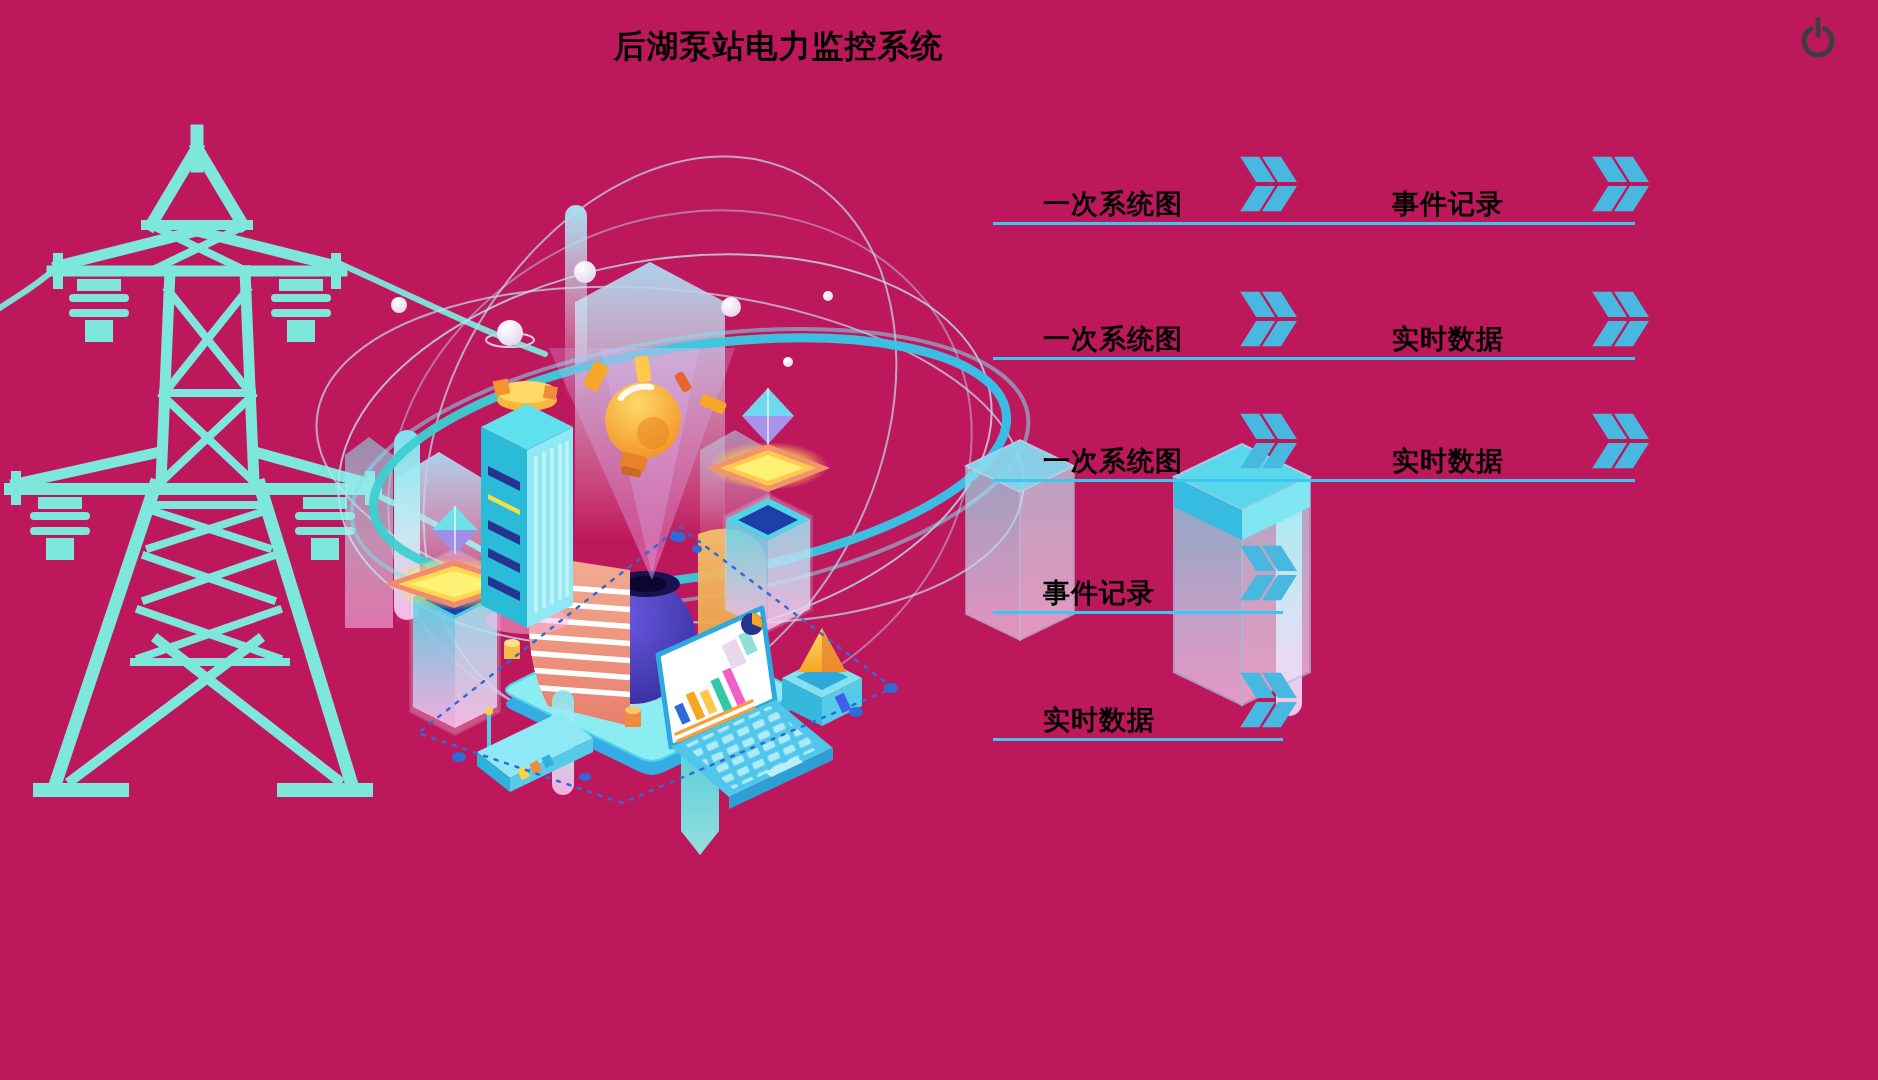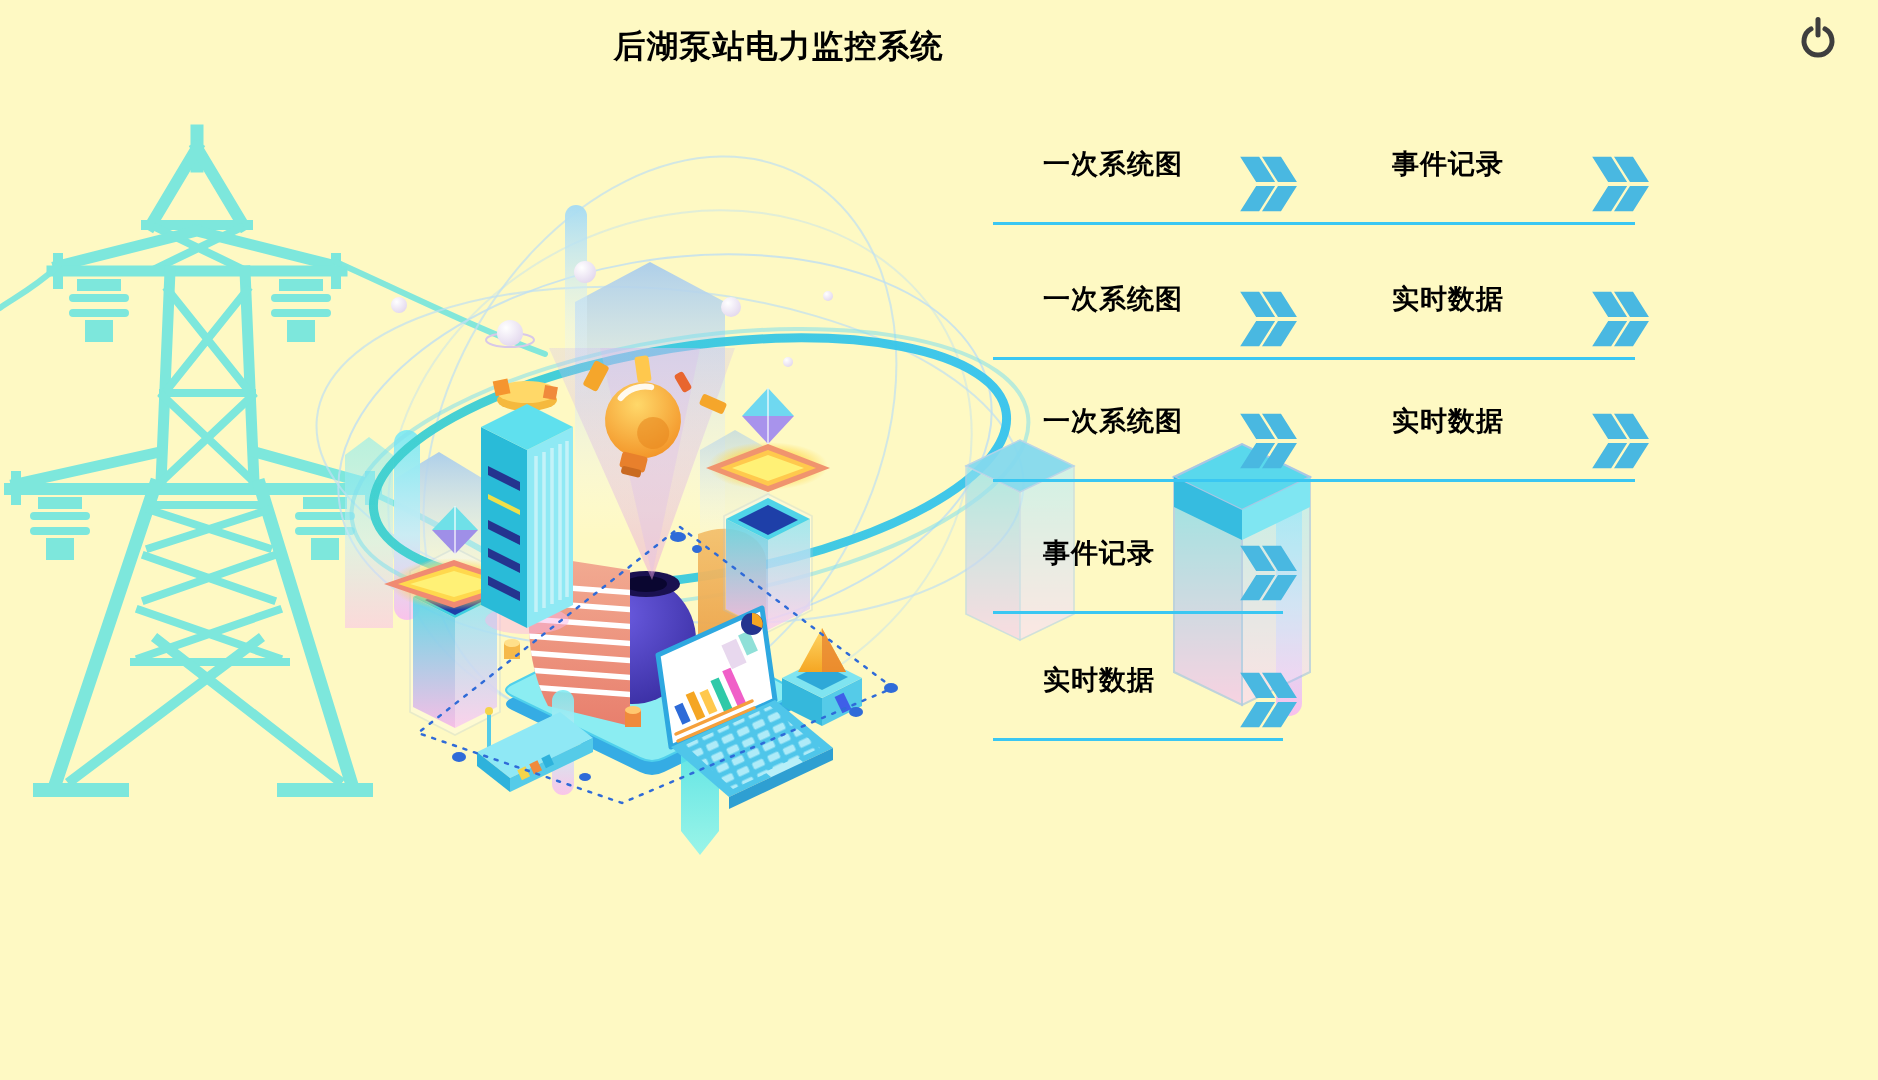--- a/index.html
+++ b/index.html
@@ -1,27 +1,27 @@
 <!DOCTYPE html>
 <html style="--underline: #3ac7f2; --chevron: #49b8e1; --title_text: #000000; --power_icon: #3e3e3e; --pylon_teal: #7de7dc;"><head>
 <meta charset="utf-8">
 <style>
   html,body{margin:0;padding:0;background:#ffffff;}
-  .stage{position:relative;width:1878px;height:1080px;background:#fef9c3;overflow:hidden;
+  .stage{position:relative;width:1878px;height:1080px;background:#be185d;overflow:hidden;
          font-family:"Liberation Sans","DejaVu Sans",sans-serif;}
   
   .title-wrap{position:absolute;left:0;top:26px;width:1557px;text-align:center;}
   .title-wrap h1{margin:0;font-size:32px;line-height:40px;font-weight:700;color:var(--title_text,#000);
                  letter-spacing:1px;}
   .power-btn{position:absolute;left:1794px;top:10px;width:48px;height:56px;background:none;border:none;
              cursor:pointer;padding:0;color:var(--power_icon,#3e3e3e);}
   .power-btn svg{display:block;margin:4px auto 0;}
   
   .menu-item{position:absolute;height:76px;border-bottom:3px solid var(--underline,#3ac7f2);
-             display:flex;align-items:flex-start;cursor:pointer;}
+             display:flex;align-items:flex-end;cursor:pointer;}
   .menu-item .menu-label{font-size:27px;font-weight:700;color:#000;letter-spacing:1px;white-space:nowrap;}
   .menu-item.align-left{padding-left:50px;}
   .menu-item.align-center{justify-content:center;padding-left:40px;padding-right:62px;}
   .menu-item .chev{position:absolute;right:-16px;top:50%;transform:translateY(-50%);width:61px;height:55px;
                    color:var(--chevron,#49b8e1);}
   .menu-item .chev svg{display:block;width:61px;height:55px;}
   .c1{left:993px;width:240px;}
   .c2{left:1283px;width:250px;}
   .r1{top:146px;} .r2{top:281px;} .r3{top:403px;} .r4{top:535px;} .r5{top:662px;}
   

